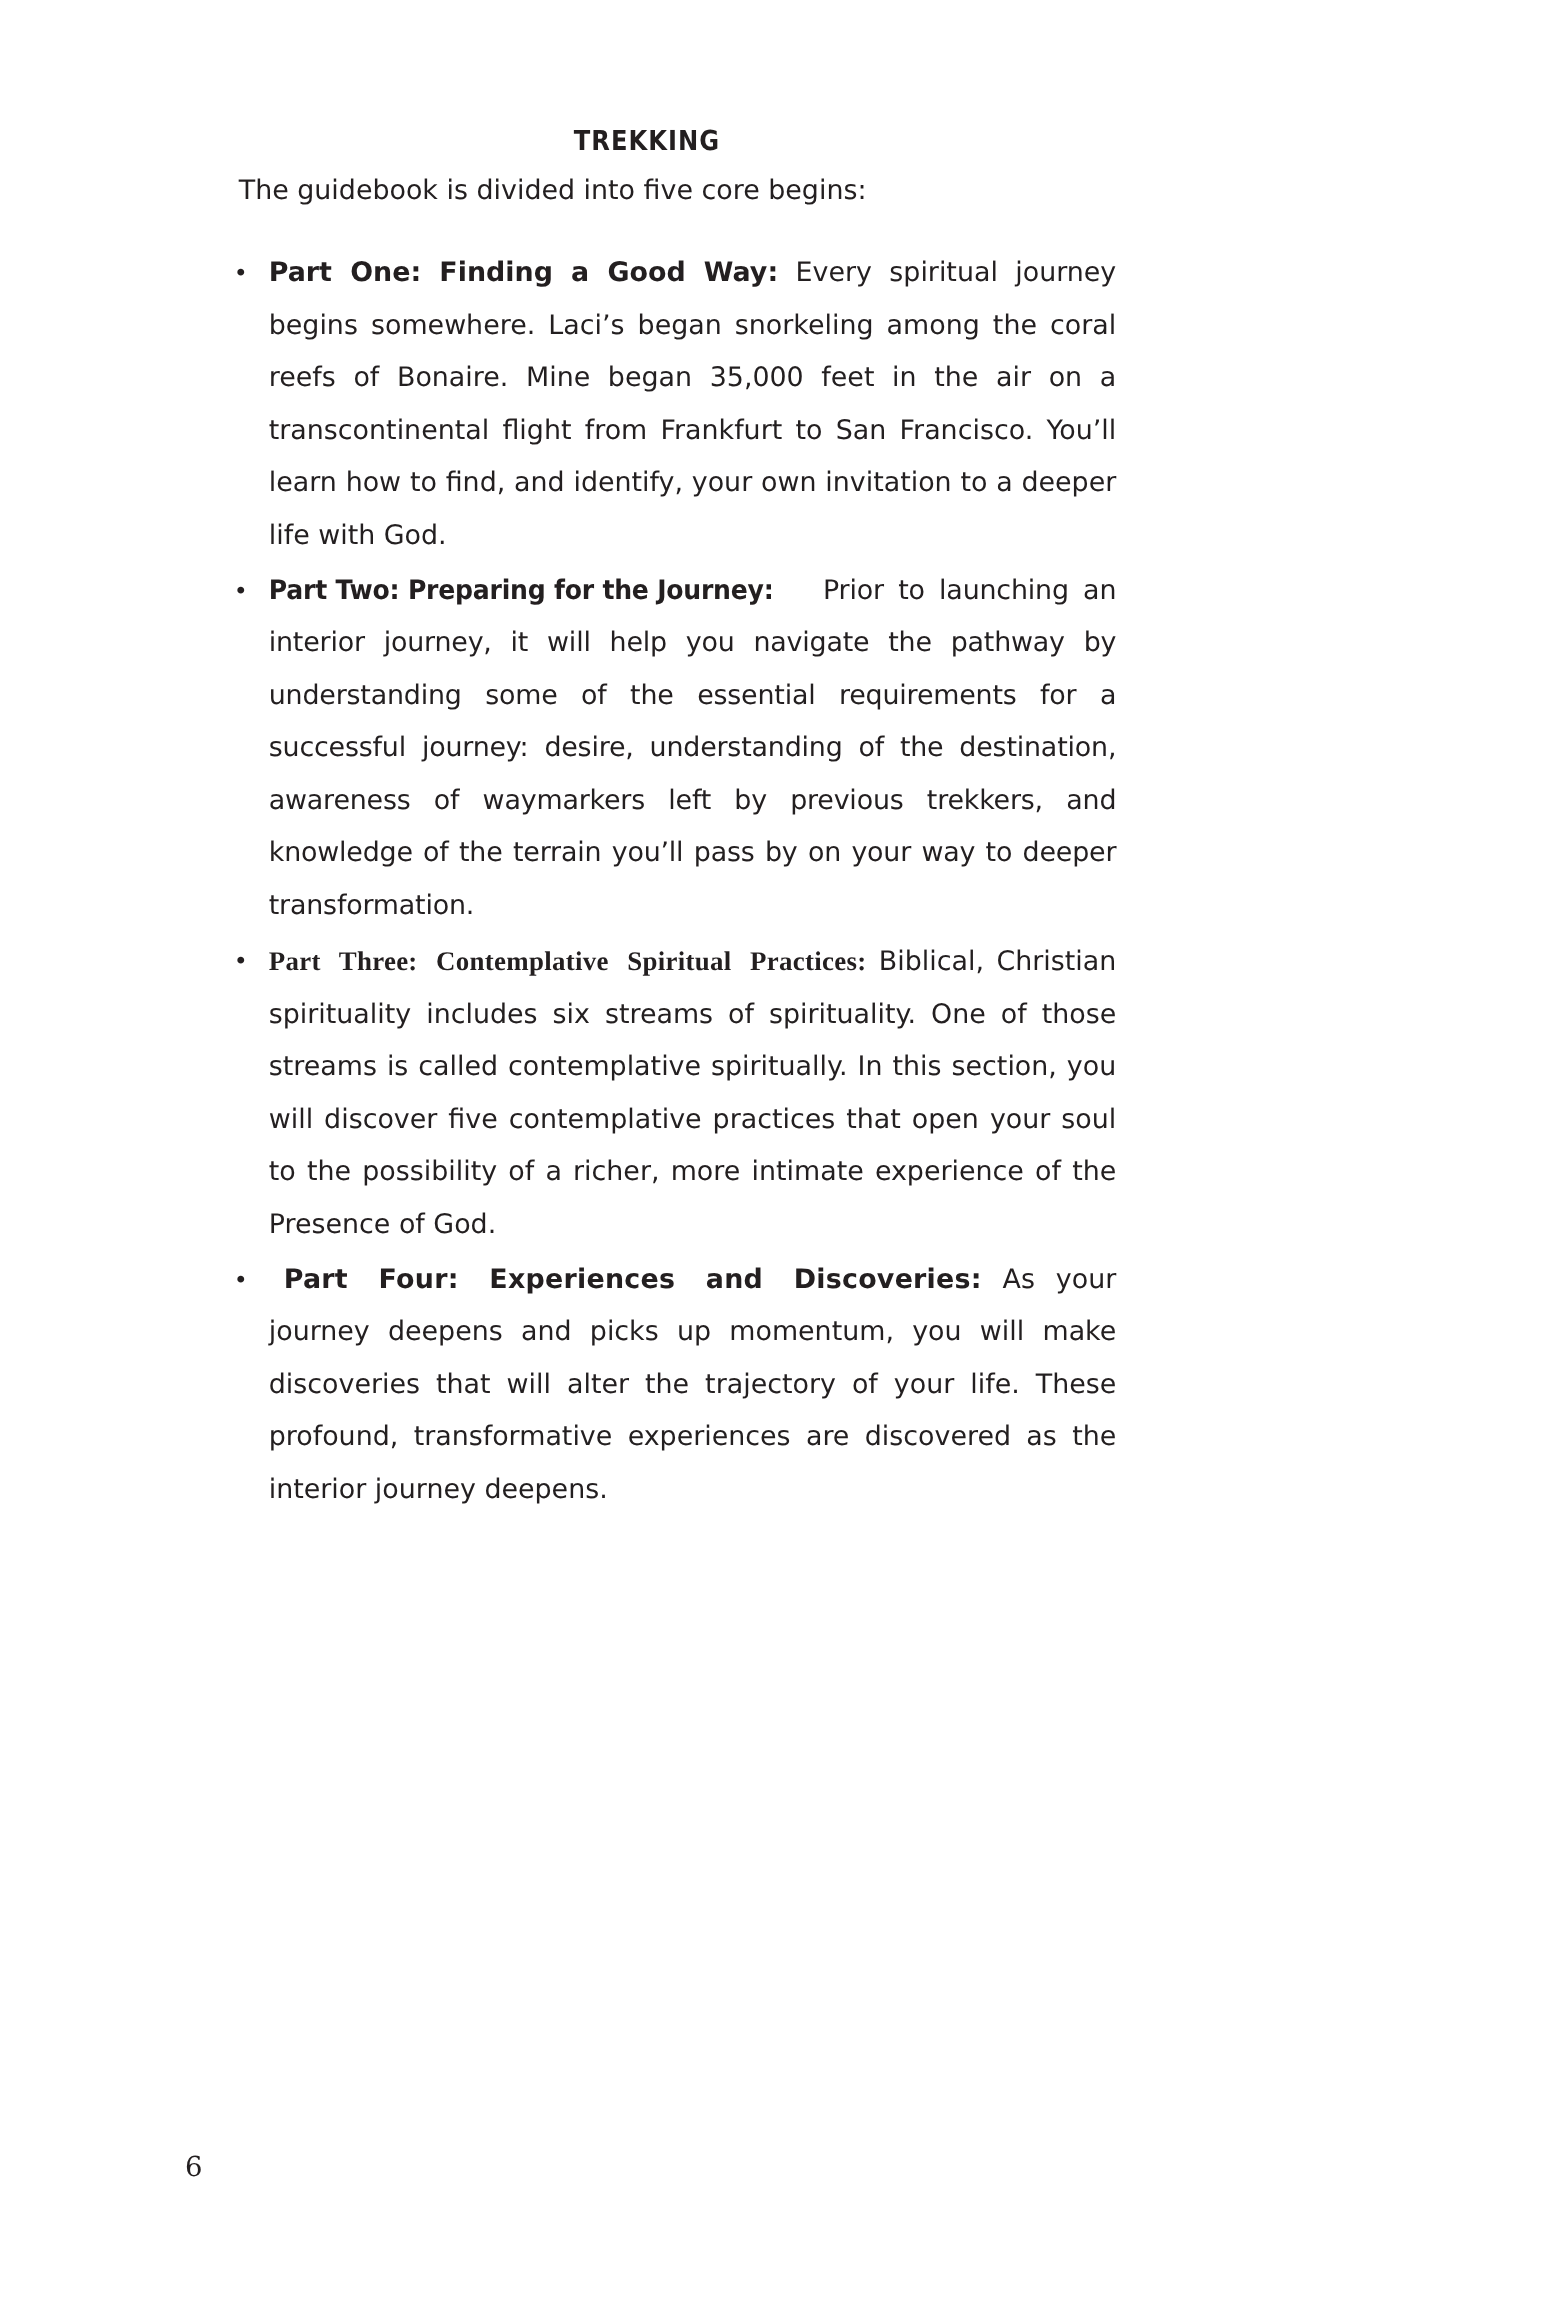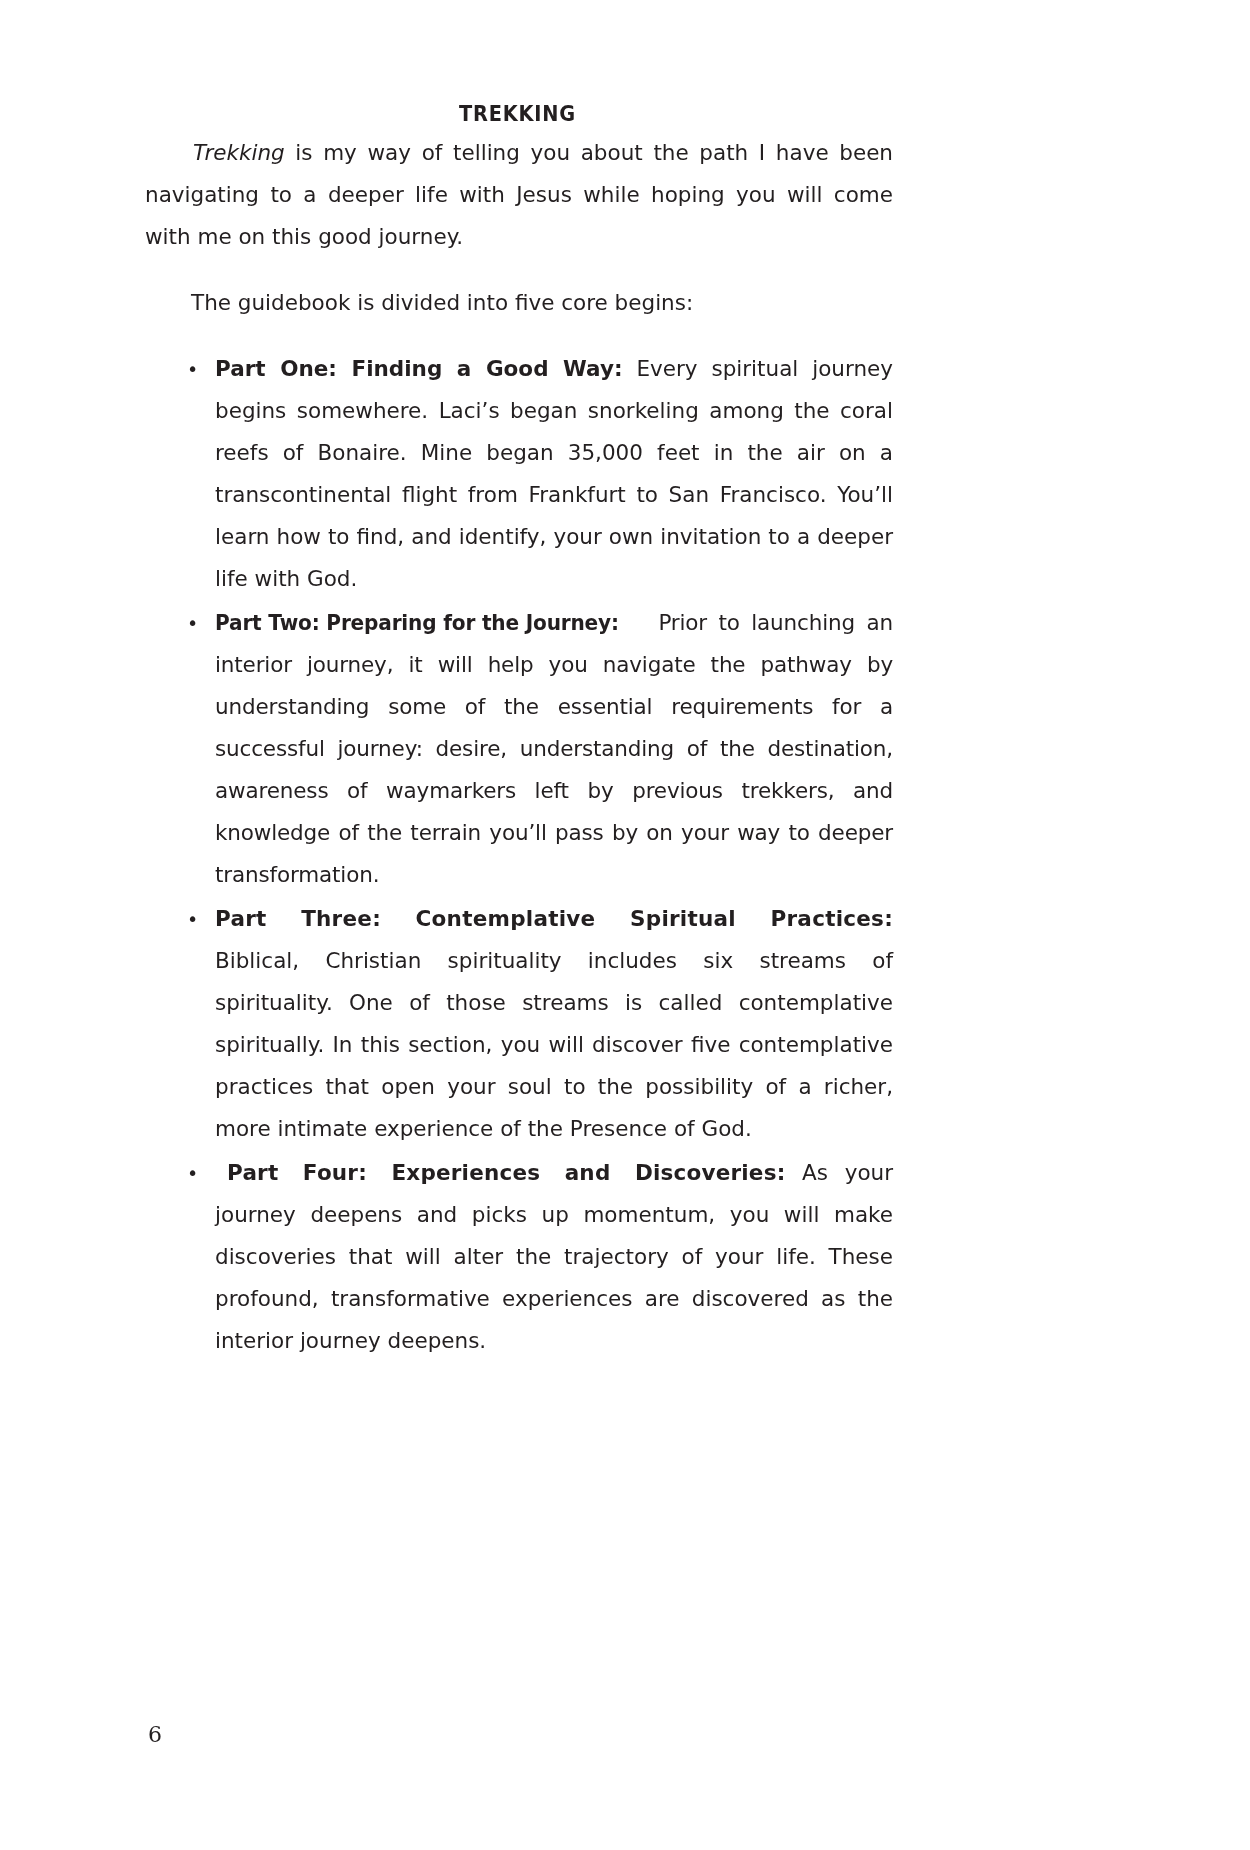--- a/index.html
+++ b/index.html
@@ -95,20 +95,21 @@
     transform-origin: left center;
     letter-spacing: -0.2px;
   }
   li.condensed .body-after {
     letter-spacing: -0.15px;
   }
   
   li.spread .lead {
     word-spacing: 6px;
     letter-spacing: 0.25px;
+    font-family: Liberation Serif, serif;
   }
   li.spread-four .lead {
     word-spacing: 7px;
     letter-spacing: 0.2px;
     margin-left: 12px;
   }
 
   
   .folio {
     position: absolute;
@@ -121,21 +122,20 @@
 </style>
 </head>
 <body>
 
 <div class="page">
 
   <h1 class="chapter-title">TREKKING</h1>
 
   <div class="body-col">
 
-    <p class="para"><em class="it">Trekking</em><span> is my way of telling you about the path I have been navigating to a deeper life with Jesus while hoping you will come with me on this good journey.</span></p>
 
     <p class="para tight-indent">The guidebook is divided into five core begins:</p>
 
     <ul class="parts">
 
       <li>
         <span class="bullet-dot">•</span><span class="lead">Part One: Finding a Good Way:</span><span class="body-after"> Every spiritual journey begins somewhere. Laci’s began snorkeling among the coral reefs of Bonaire. Mine began 35,000 feet in the air on a transcontinental flight from Frankfurt to San Francisco. You’ll learn how to find, and identify, your own invitation to a deeper life with God.</span>
       </li>
 
       <li class="condensed">

